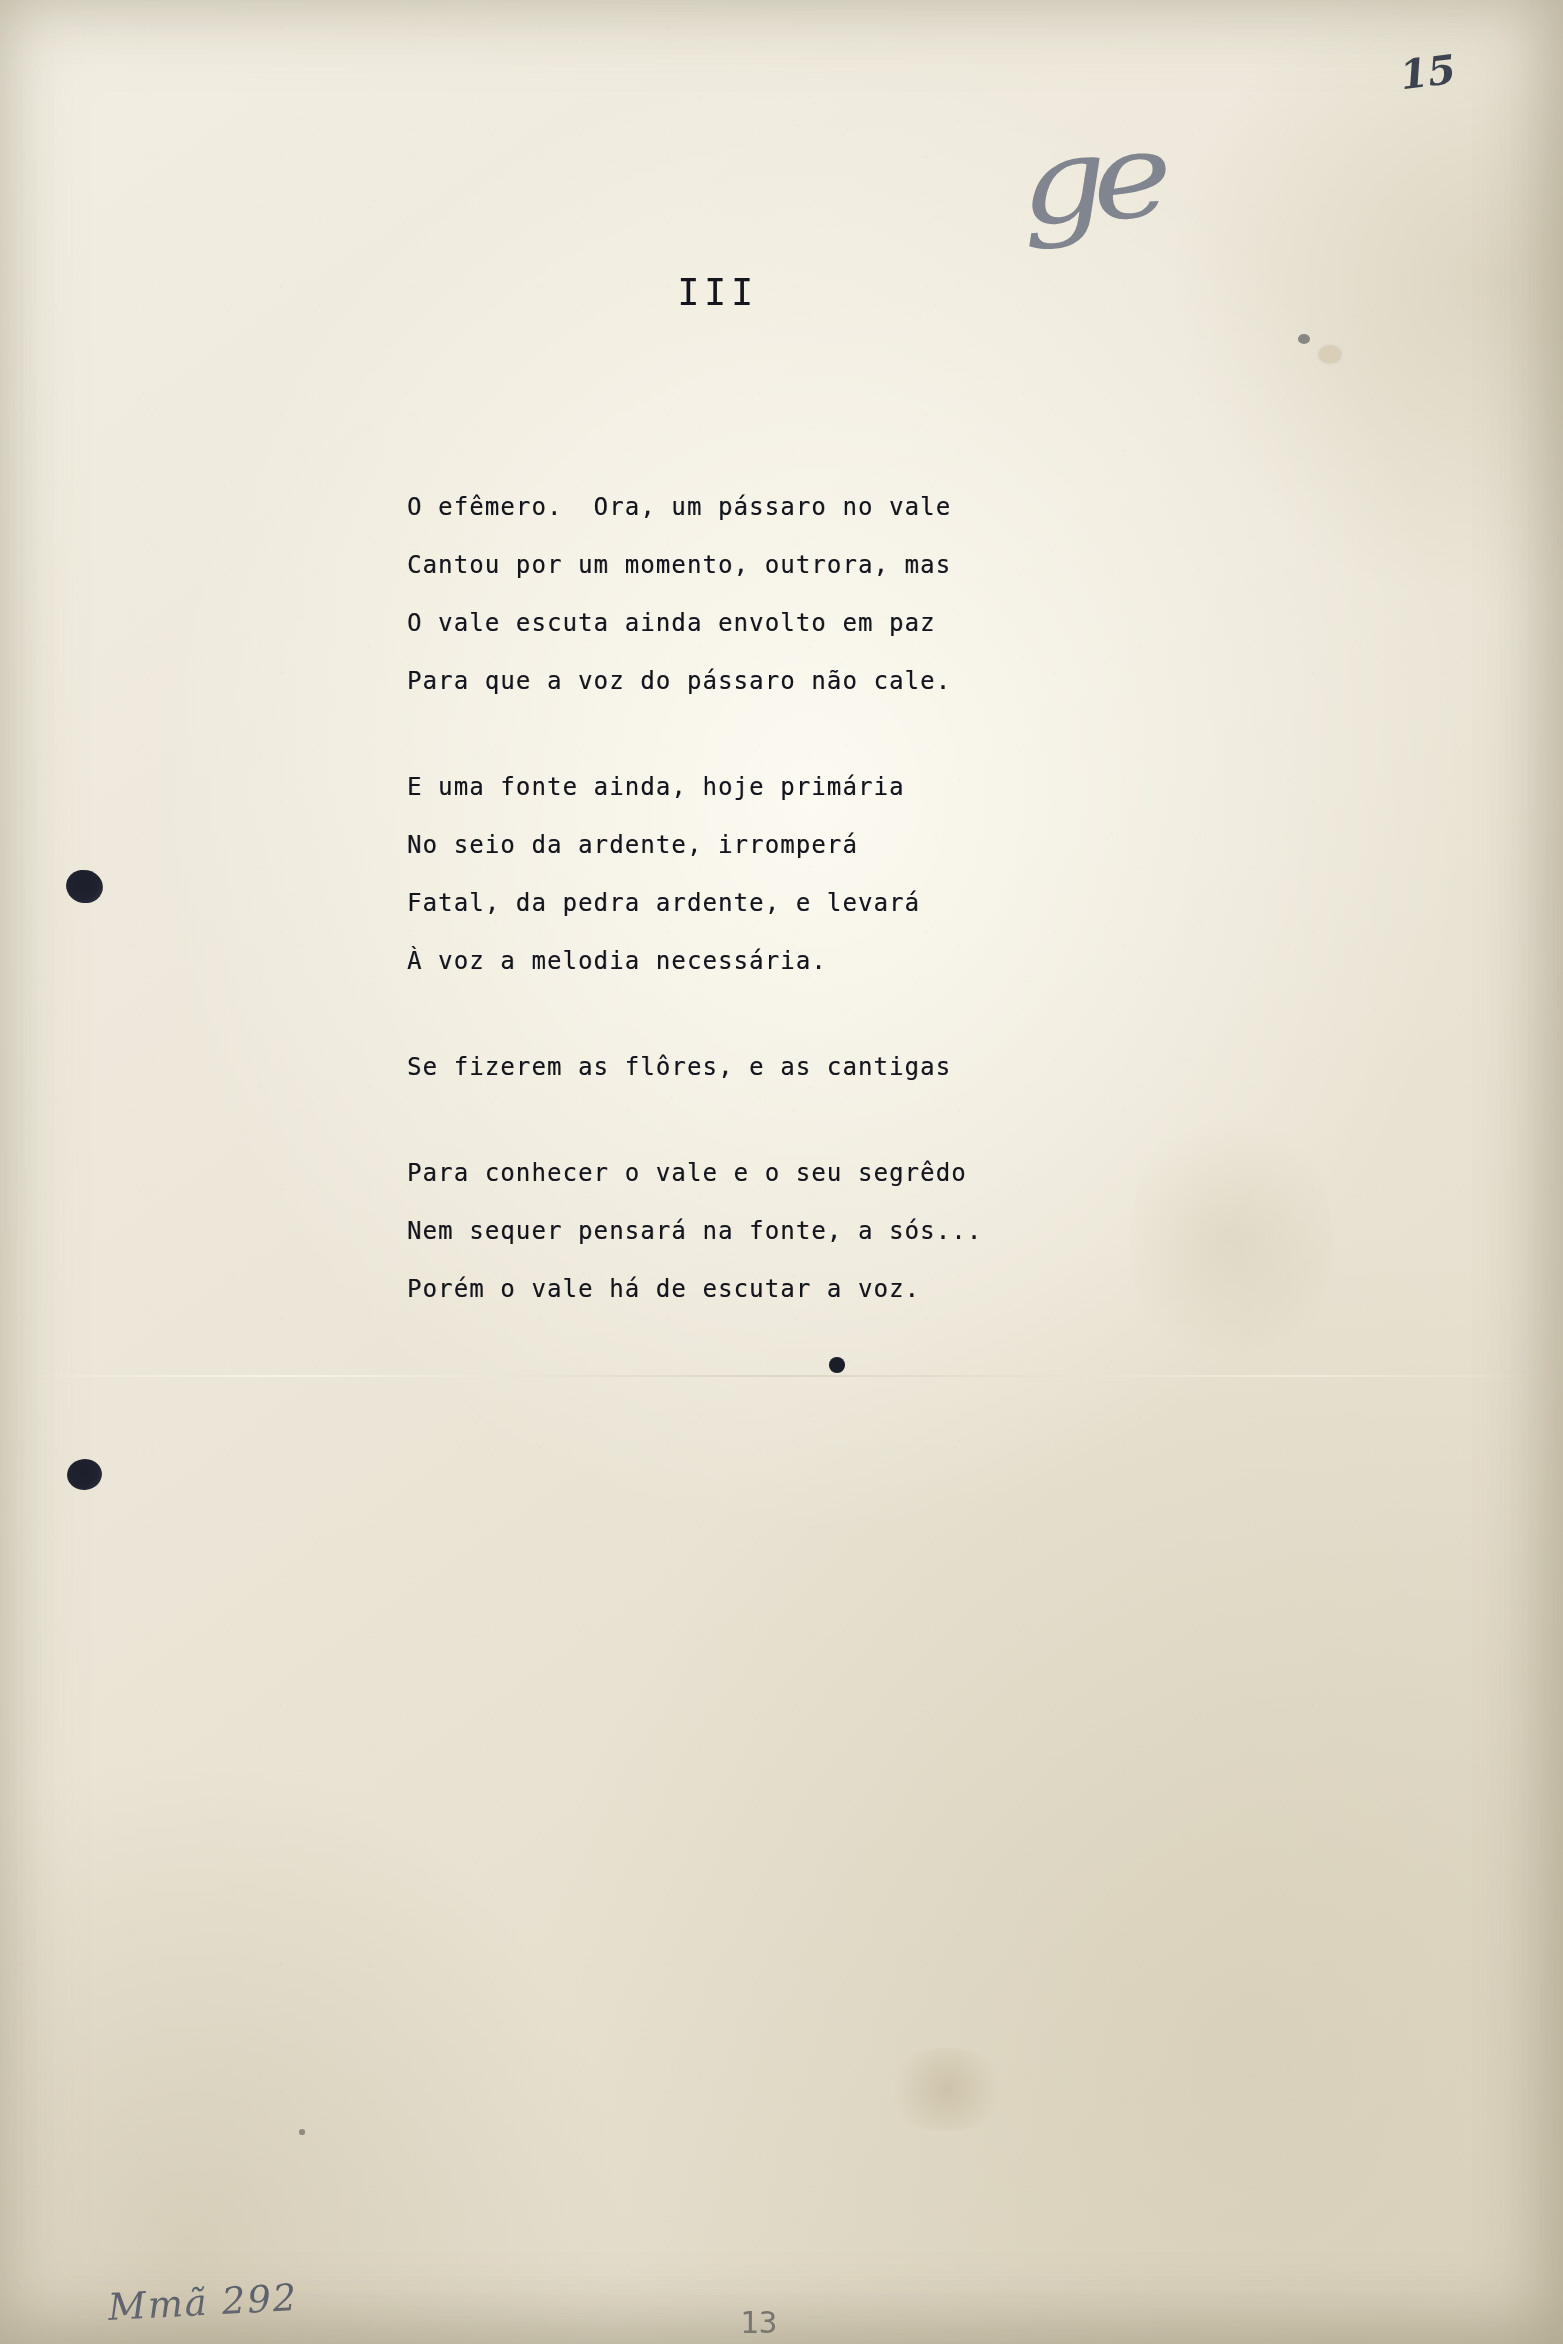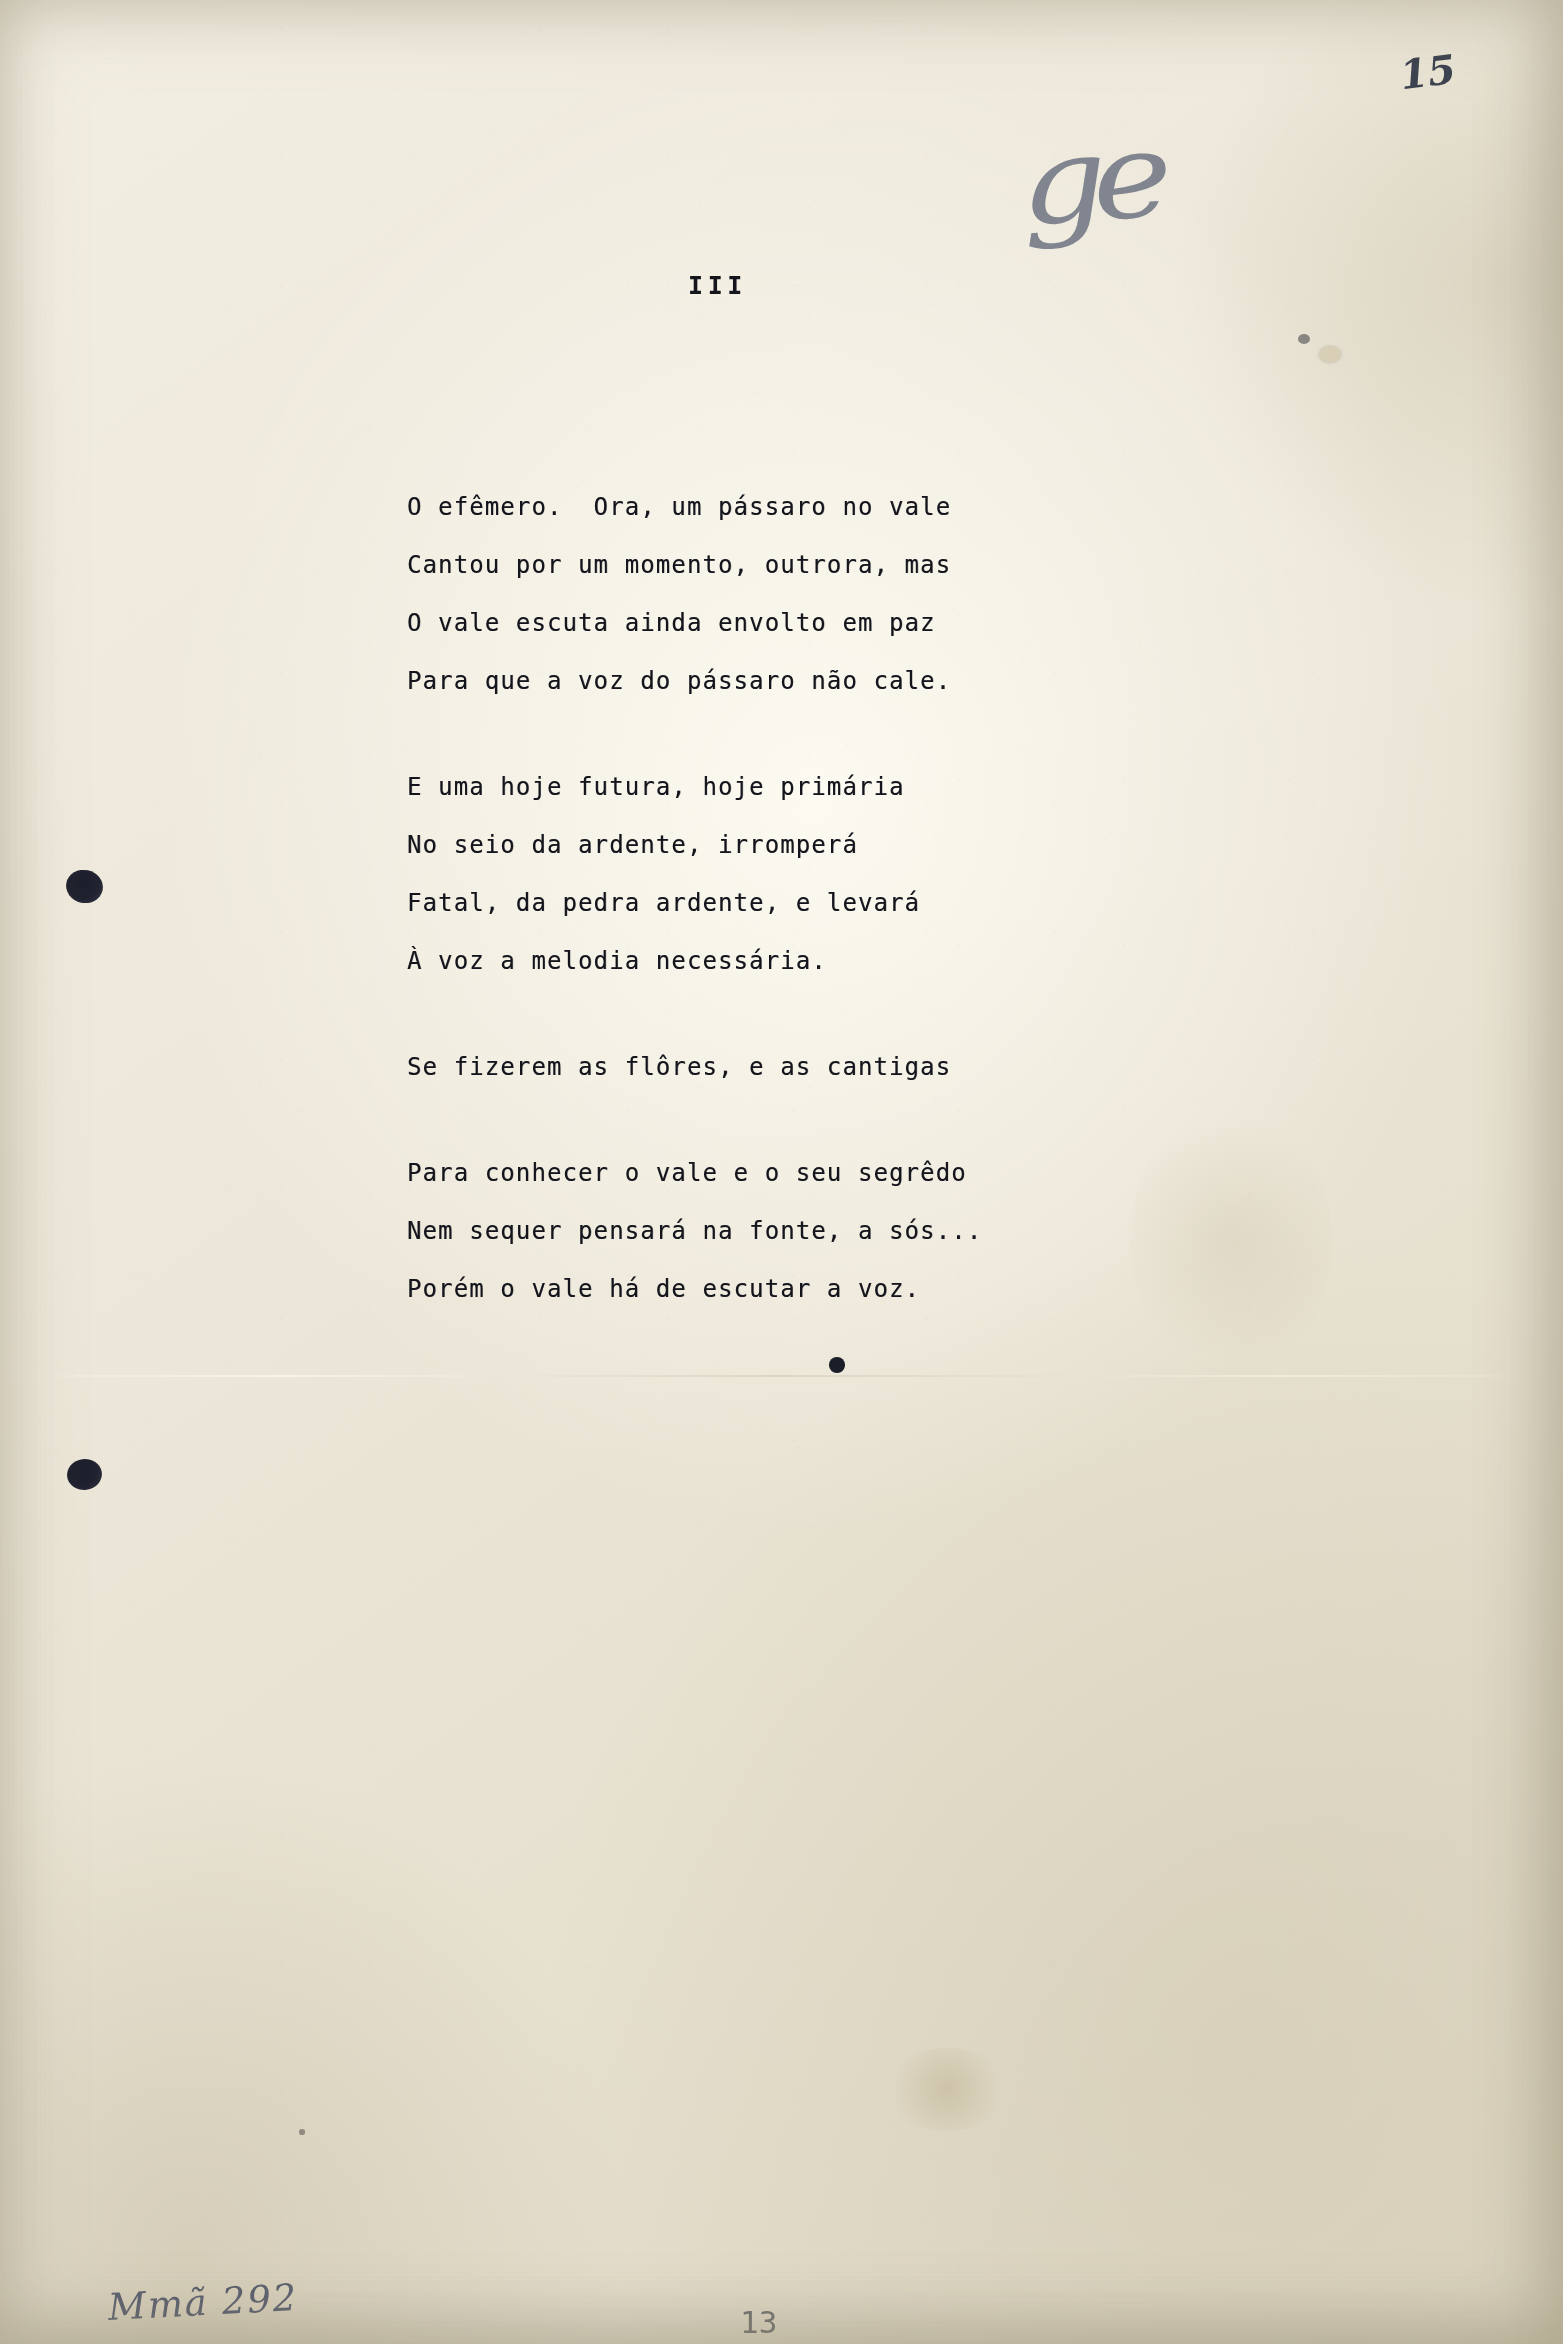--- a/index.html
+++ b/index.html
@@ -55,23 +55,23 @@
     color: #15161d;
     font-family: "DejaVu Sans Mono", monospace;
     white-space: pre;
   }
   .roman-numeral {
     left: 0;
     top: 271px;
     width: 1564px;
     text-align: center;
     text-indent: -129px;
-    font-size: 25px;
+    font-size: 37px;
     letter-spacing: 4.6px;
-    font-weight: 700;
+    font-weight: 400;
   }
   .poem {
     position: absolute;
     left: 407px;
     top: 478px;
     width: 826px;
   }
   .stanza { margin-bottom: 48px; }
   .line {
     font-family: "DejaVu Sans Mono", monospace;
@@ -190,21 +190,21 @@
   <div class="poem">
 
     <div class="stanza">
       <div class="line">O efêmero.  Ora, um pássaro no vale</div>
       <div class="line">Cantou por um momento, outrora, mas</div>
       <div class="line">O vale escuta ainda envolto em paz</div>
       <div class="line">Para que a voz do pássaro não cale.</div>
     </div>
 
     <div class="stanza">
-      <div class="line">E uma hoje futura, hoje primária</div>
+      <div class="line">E uma fonte ainda, hoje primária</div>
       <div class="line">No seio da ardente, irromperá</div>
       <div class="line">Fatal, da pedra ardente, e levará</div>
       <div class="line">À voz a melodia necessária.</div>
     </div>
 
     <div class="stanza">
       <div class="line">Se fizerem as flôres, e as cantigas</div>
     </div>
 
     <div class="stanza">

